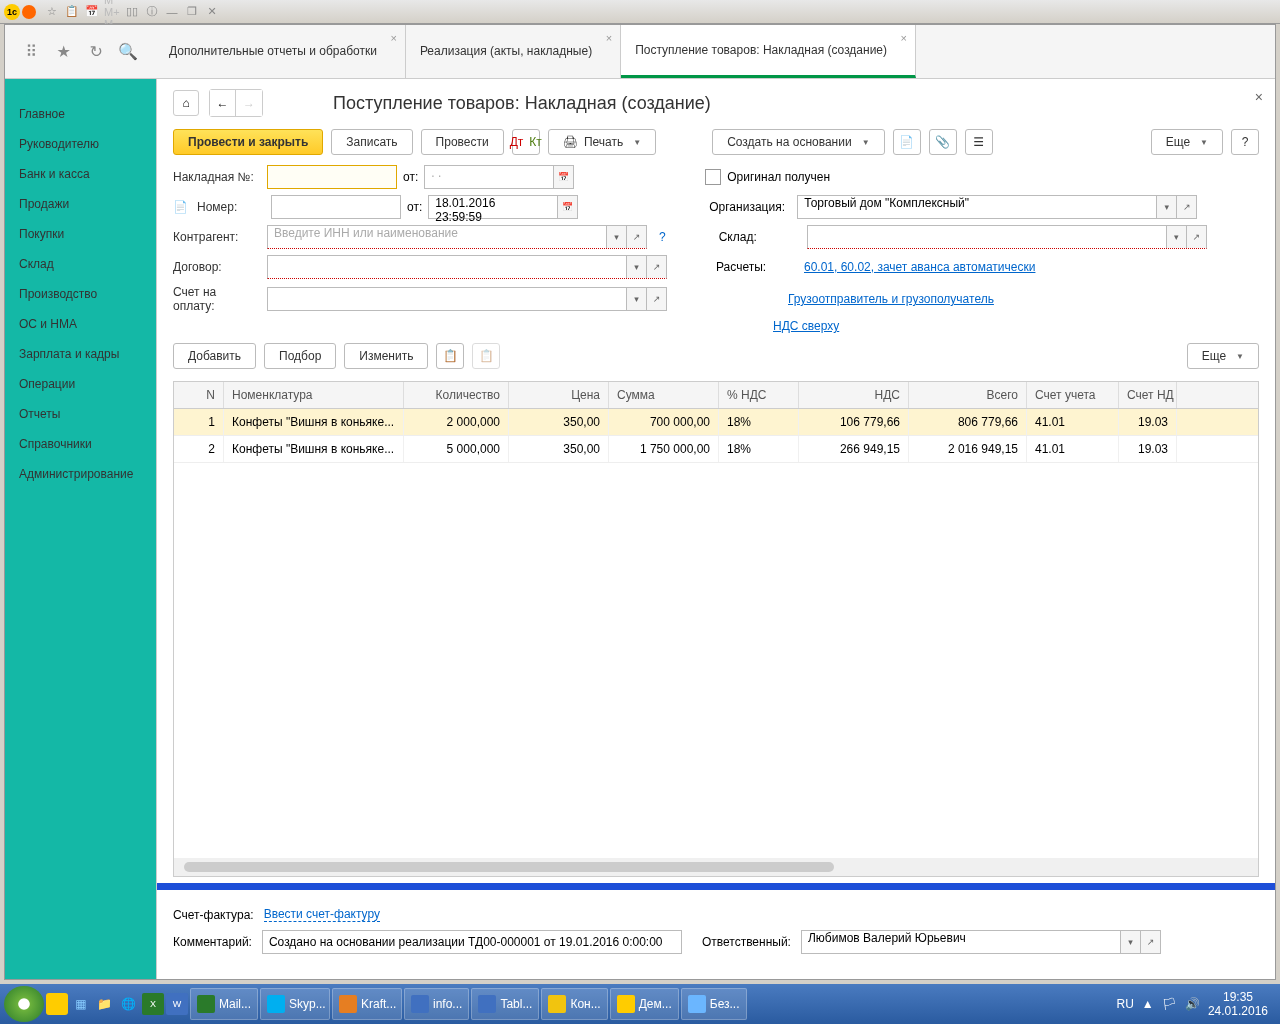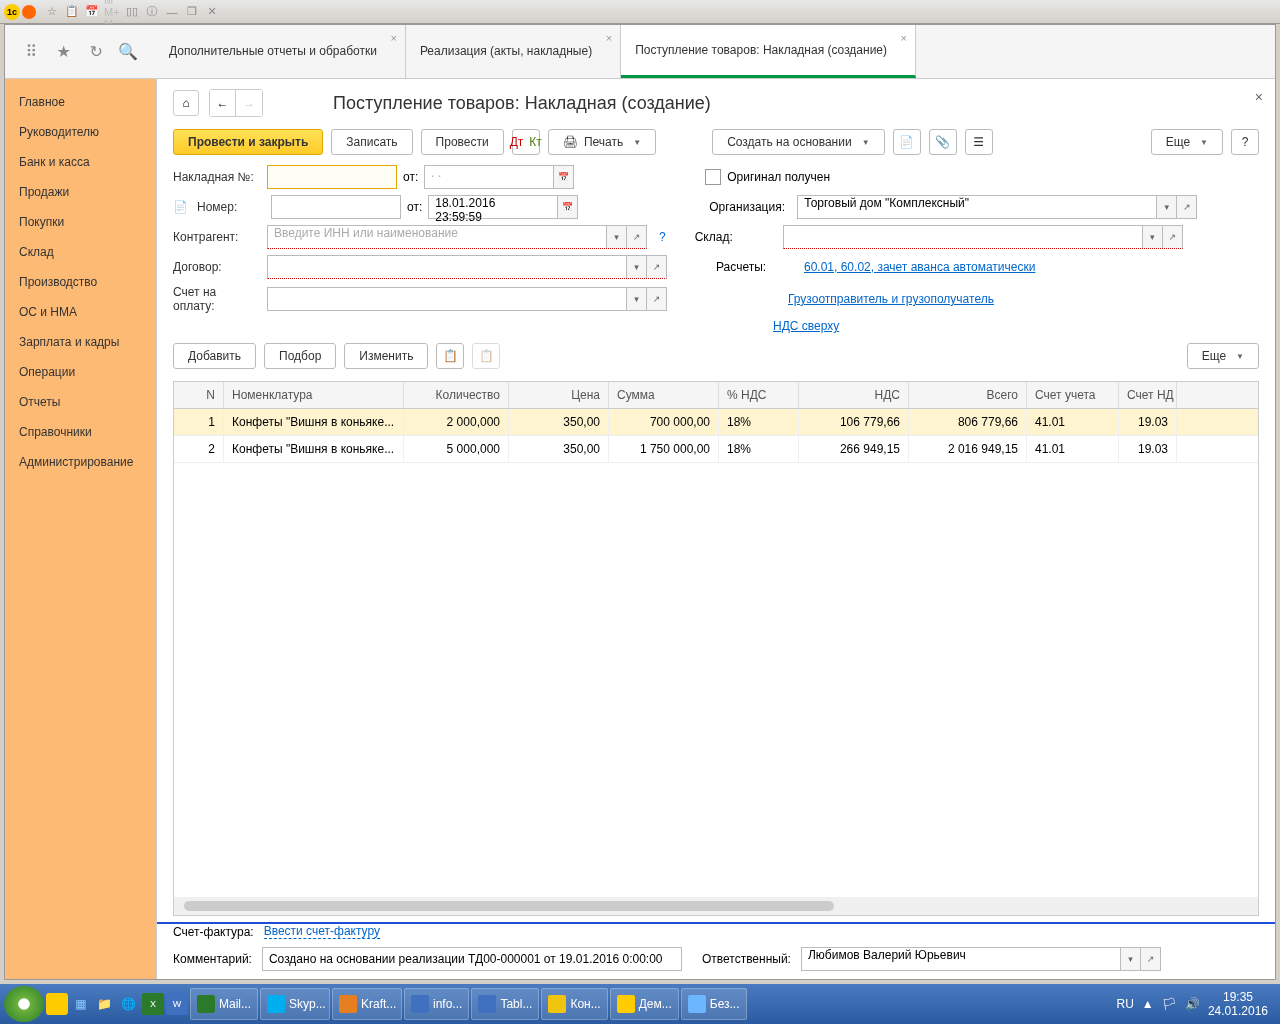--- a/index.html
+++ b/index.html
@@ -12,21 +12,21 @@
 .tb-btn{width:16px;height:16px;display:inline-flex;align-items:center;justify-content:center;color:#888;font-size:11px}
 .app{position:absolute;top:24px;left:4px;right:4px;bottom:44px;background:#fff;border:1px solid #999;display:flex;flex-direction:column}
 .toolbar-tabs{height:54px;background:#f5f5f5;border-bottom:1px solid #ccc;display:flex}
 .tool-icons{width:150px;display:flex;align-items:center;justify-content:space-around;padding:0 10px}
 .ticon{width:20px;height:20px;color:#888;display:flex;align-items:center;justify-content:center;font-size:16px}
 .tabs{flex:1;display:flex}
 .tab{min-width:140px;padding:8px 28px 8px 14px;border-right:1px solid #ccc;position:relative;display:flex;align-items:center;color:#333;line-height:1.4}
 .tab.active{background:#fff;border-bottom:3px solid #009646}
 .tab-close{position:absolute;right:8px;top:6px;color:#999;font-size:11px}
 .body{flex:1;display:flex;overflow:hidden}
-.sidebar{width:152px;background:#fdba74;border-right:1px solid #ccc;padding-top:8px}
+.sidebar{width:152px;background:#14b8a6;border-right:1px solid #ccc;padding-top:20px}
 .sb-item{padding:8px 14px;color:#333;cursor:pointer}
 .main{flex:1;display:flex;flex-direction:column;background:#fff;overflow:hidden}
 .hdr{padding:10px 16px 6px;display:flex;align-items:center;gap:10px;position:relative}
 .hdr-nav{width:26px;height:26px;border:1px solid #ccc;border-radius:3px;display:flex;align-items:center;justify-content:center;background:#fff}
 .hdr-title{font-size:18px;color:#333;margin-left:60px}
 .hdr-x{position:absolute;right:12px;top:10px;color:#666;font-size:14px}
 .btnrow{padding:6px 16px;display:flex;align-items:center;gap:8px;flex-wrap:wrap}
 .btn{height:26px;padding:0 14px;border:1px solid #bbb;border-radius:3px;background:#fff;display:inline-flex;align-items:center;gap:6px;color:#333;cursor:pointer}
 .btn.yellow{background:linear-gradient(#ffe259,#ffca28);border-color:#e0a800;font-weight:bold}
 .btn.sq{width:28px;padding:0;justify-content:center}
@@ -59,21 +59,21 @@
 .c-qty{width:105px;text-align:right}
 .c-price{width:100px;text-align:right}
 .c-sum{width:110px;text-align:left}
 .c-vat{width:80px}
 .c-vatamt{width:110px;text-align:right}
 .c-total{width:118px;text-align:right}
 .c-acc{width:92px}
 .c-acc2{width:58px;text-align:right}
 .hscroll{height:18px;background:#f0f0f0;position:relative}
 .hscroll-thumb{position:absolute;left:10px;width:60%;height:10px;top:4px;background:#ccc;border-radius:5px}
-.footer{padding:0 16px;border-top:2px solid #1d4ed8}
+.footer{padding:17px 16px;border-top:7px solid #1d4ed8}
 .footer-row{display:flex;align-items:center;margin-bottom:8px;gap:10px}
 .totals{margin-left:auto;background:#f0f0f0;padding:6px 12px;display:flex;gap:24px;align-items:center}
 .taskbar{position:absolute;bottom:0;left:0;right:0;height:40px;background:linear-gradient(#4a7bc0,#2a5ba0);display:flex;align-items:center;padding:0 4px;gap:2px}
 .start{width:40px;height:36px;background:radial-gradient(circle,#7fc241,#2a7a2a);border-radius:50%;display:flex;align-items:center;justify-content:center}
 .tbtn{height:32px;min-width:50px;max-width:70px;background:rgba(255,255,255,0.15);border:1px solid rgba(255,255,255,0.25);border-radius:2px;display:flex;align-items:center;gap:4px;padding:0 6px;color:#fff;font-size:10px;overflow:hidden;white-space:nowrap}
 .tbtn .ico{width:18px;height:18px;background:#fff;border-radius:2px;flex-shrink:0}
 .tray{margin-left:auto;display:flex;align-items:center;gap:8px;color:#fff;font-size:10px;padding-right:8px}
 .qicon{width:22px;height:22px;display:inline-flex;align-items:center;justify-content:center}
 svg{width:14px;height:14px}
 </style>
@@ -194,21 +194,21 @@
             <span style="width:82px">Организация:</span>
             <div class="finput sel" style="width:400px"><span>Торговый дом "Комплексный"</span><span class="sel-btn">↗</span><span class="sel-btn sel-btn2">▾</span></div>
           </div>
         </div>
         <div class="frow">
           <div class="fcol">
             <span class="flabel">Контрагент:</span>
             <div class="finput sel red" style="width:380px"><span style="color:#aaa">Введите ИНН или наименование</span><span class="sel-btn">↗</span><span class="sel-btn sel-btn2">▾</span></div>
             <span style="color:#0066cc;margin-left:6px">?</span>
           </div>
-          <div class="fcol" style="margin-left:8px">
+          <div class="fcol" style="margin-left:32px">
             <span style="width:82px">Склад:</span>
             <div class="finput sel red" style="width:400px">
                 <span class="sel-btn">↗</span>
                 <span class="sel-btn sel-btn2">▾</span>
               </div>
           </div>
         </div>
         <div class="frow">
           <div class="fcol">
             <span class="flabel">Договор:</span>

